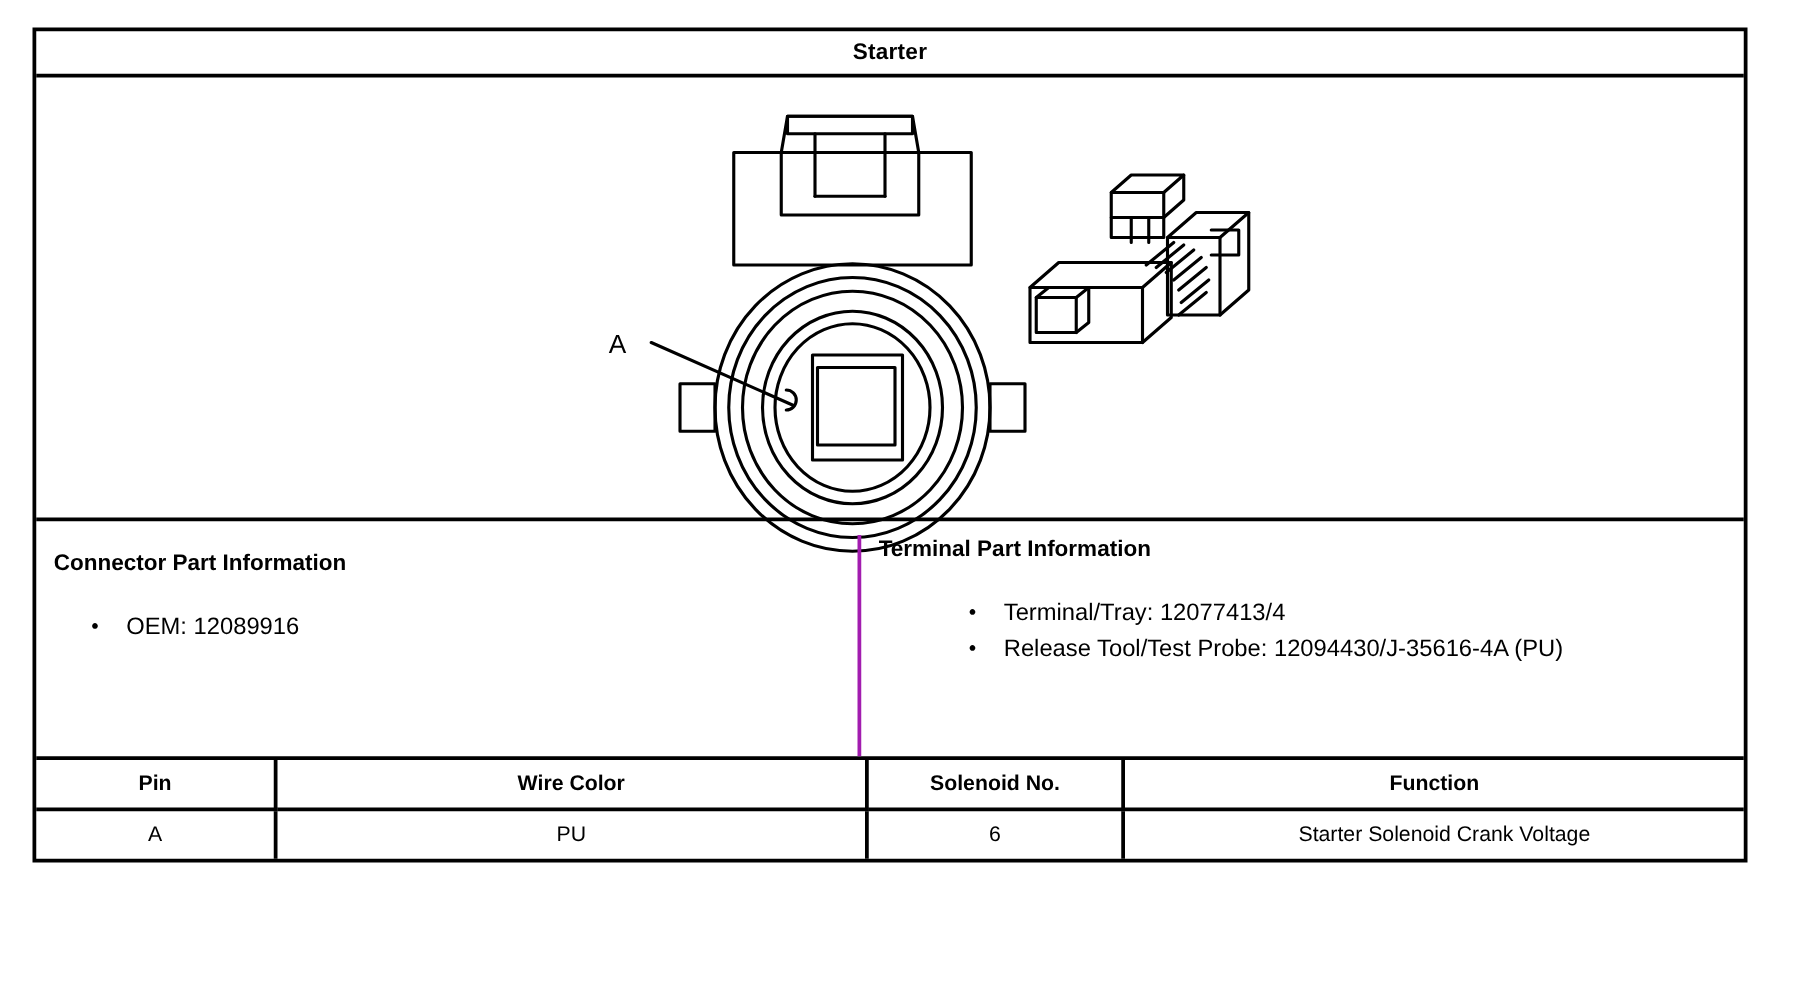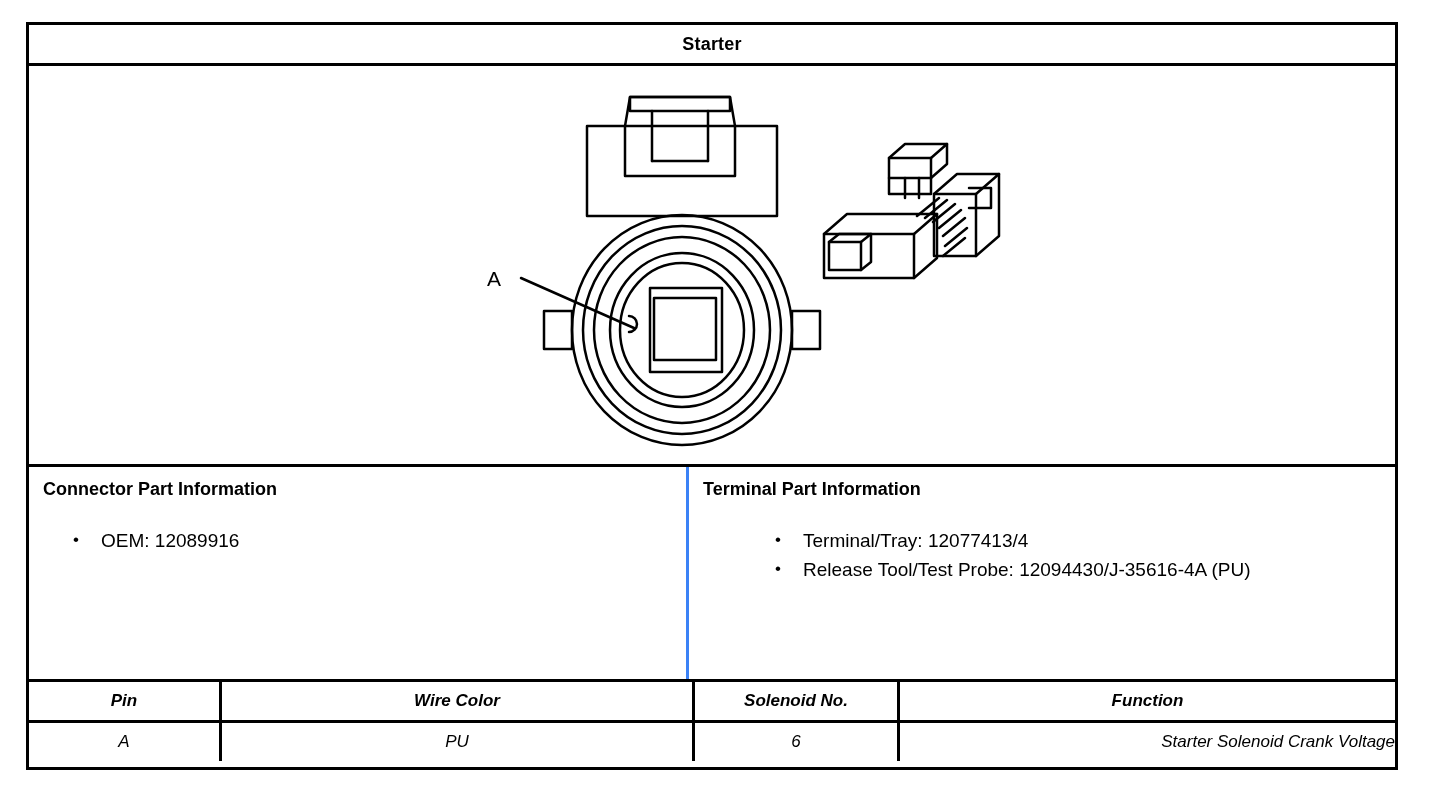--- a/index.html
+++ b/index.html
@@ -12,21 +12,21 @@
     height: 788px;
     font-family: "Liberation Sans", sans-serif;
     color: #000000;
     overflow: hidden;
   }
   .sheet {
     position: absolute;
     left: 26px;
     top: 22px;
     width: 1372px;
-    height: 748px;
+    height: 668px;
     border: 3px solid #000;
     box-sizing: border-box;
     display: flex;
     flex-direction: column;
   }
   
   .title-bar {
     height: 38px;
     border-bottom: 3px solid #000;
     display: flex;
@@ -53,21 +53,22 @@
     display: flex;
     border-bottom: 3px solid #000;
   }
   .info-cell {
     box-sizing: border-box;
     padding: 12px 14px 0 14px;
     position: relative;
   }
   .info-cell.left {
     width: 660px;
-    border-right: 3px solid #3b82f6;
+    border-right: 3px solid #a21caf;
+    margin-top: 11px;
   }
   .info-cell.right {
     flex: 1;
   }
   .info-head {
     font-size: 18px;
     font-weight: bold;
     margin-bottom: 6px;
   }
   ul.info-list {
@@ -89,41 +90,40 @@
     font-size: 17px;
   }
   .info-cell.right ul.info-list {
     padding-left: 100px;
   }
   
   .pin-table {
     width: 100%;
     border-collapse: collapse;
     table-layout: fixed;
-    font-style: italic;
   }
   .pin-table th, .pin-table td {
     border-right: 3px solid #000;
     font-size: 17px;
     height: 38px;
     padding: 0;
   }
   .pin-table th:last-child, .pin-table td:last-child {
     border-right: none;
   }
   .pin-table thead th {
     font-weight: bold;
     text-align: center;
     border-bottom: 3px solid #000;
   }
   .pin-table tbody td {
     text-align: center;
   }
   .pin-table tbody td.fn {
-    text-align: right;
+    text-align: center;
     padding-left: 16px;
   }
   .col-pin   { width: 190px; }
   .col-wire  { width: 470px; }
   .col-circ  { width: 202px; }
 </style>
 </head>
 <body>
 
 <div class="sheet">

